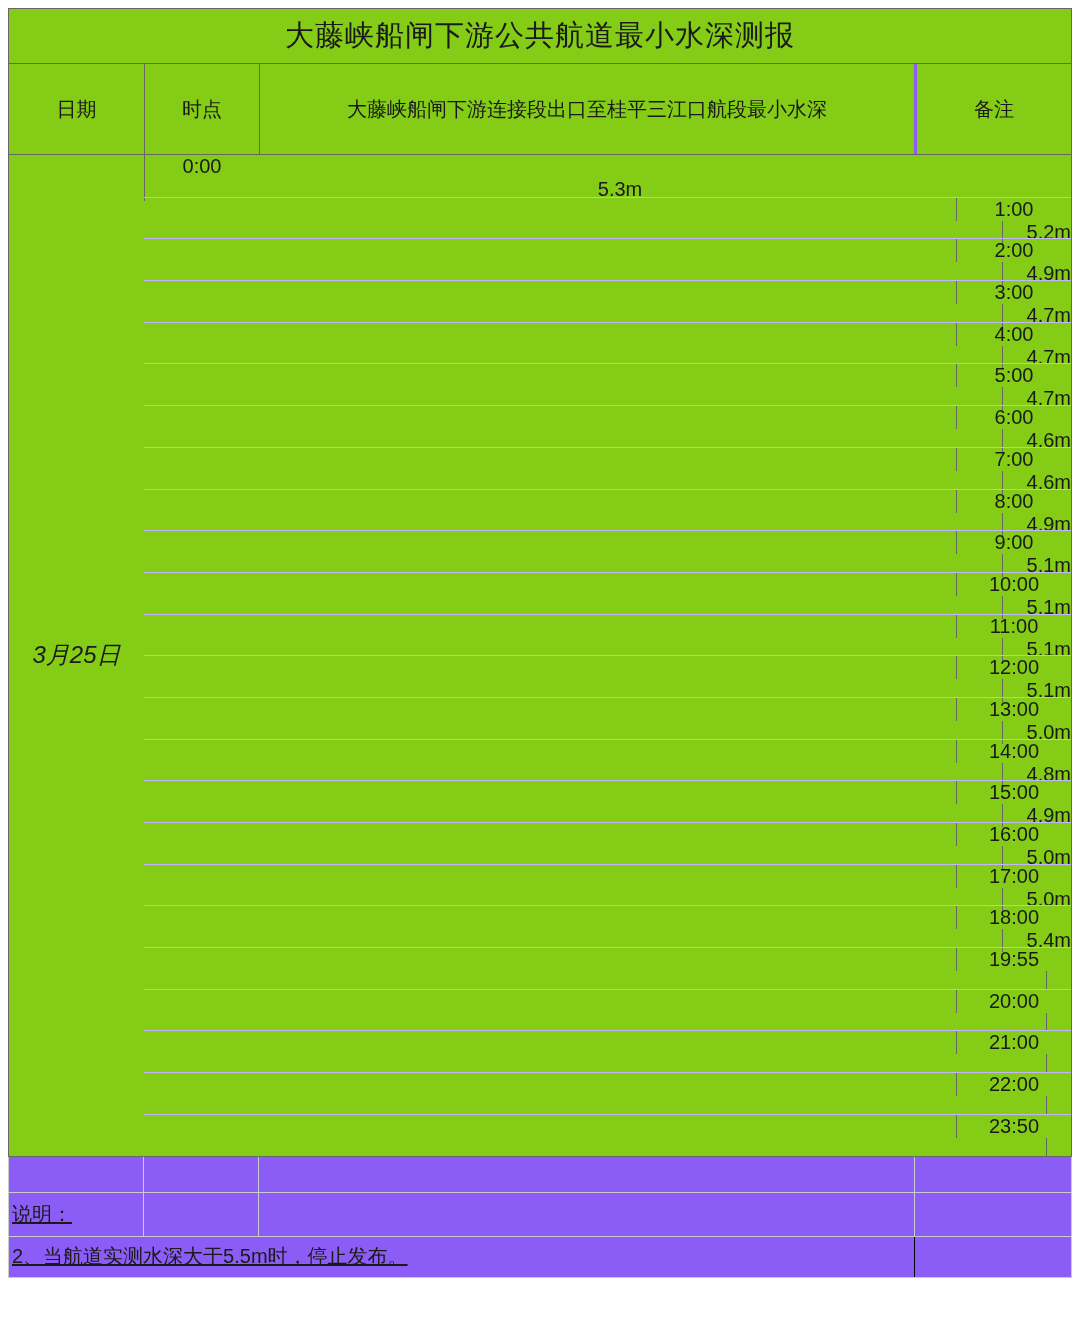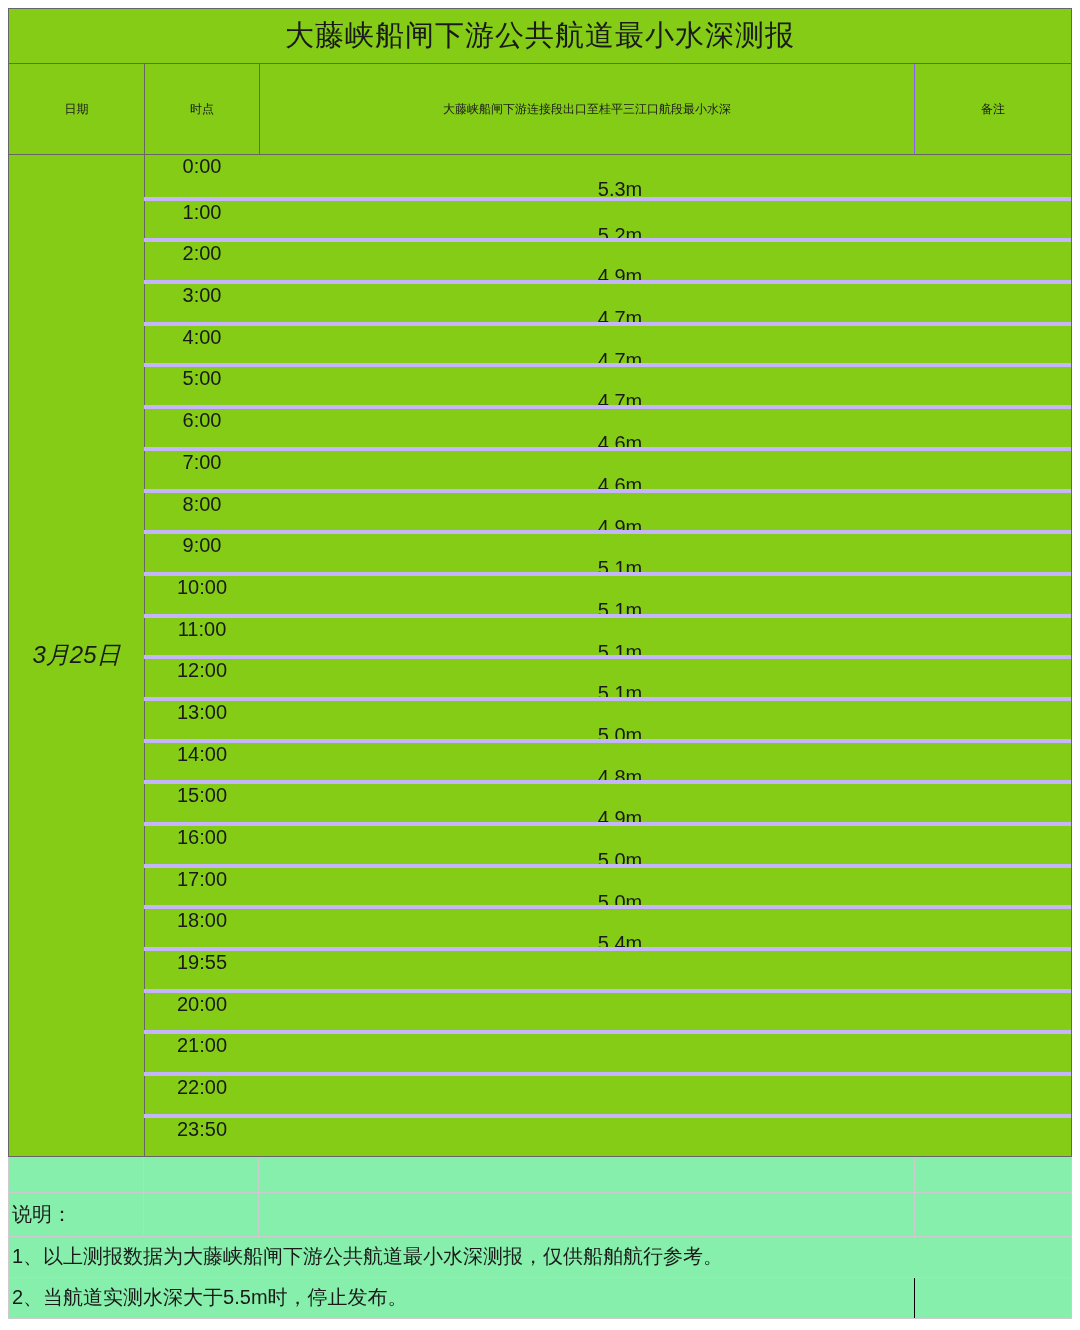--- a/index.html
+++ b/index.html
@@ -10,38 +10,38 @@
     -webkit-font-smoothing:antialiased;
   }
   .page{width:1064px;margin:8px 0 0 8px;}
 
   
   .main-table{border:1px solid #666;box-sizing:content-box;background:#84cc16;}
   .title-row{
     height:54px;display:flex;align-items:center;justify-content:center;
     font-size:29px;font-weight:500;border-bottom:1px solid #666;letter-spacing:1px;
   }
-  .header-row{display:flex;height:90px;border-bottom:1px solid #666;font-size:12px;}
+  .header-row{display:flex;height:90px;border-bottom:1px solid #666;font-size:20px;}
   .cell{display:flex;align-items:center;justify-content:center;box-sizing:border-box;}
   .h-date{width:135px;}
   .h-time{width:115px;border-left:1px solid #666;}
   .h-depth{flex:1;border-left:1px solid #666;}
-  .h-remark{width:157px;border-left:1px solid #8b5cf6;}
+  .h-remark{width:157px;border-left:3px solid #8b5cf6;}
 
   .body-row{display:flex;}
   .date-cell{width:135px;display:flex;align-items:center;justify-content:center;font-size:24px;font-style:italic;}
   .rows{flex:1;display:flex;flex-direction:column;}
   .row{display:flex;height:41.7px;box-sizing:border-box;font-size:20px;flex-direction:column;}
-  .row + .row{border-top:4px solid #c4b5fd;}
+  .row + .row{border-top:1px solid #c4b5fd;align-items:flex-end;}
   .c-time{width:115px;border-left:1px solid #666;}
   .c-depth{flex:1;border-left:1px solid #666;padding-left:24px;}
   .c-remark{width:157px;border-left:1px solid #666;}
 
   
-  .notes{border:1px solid #cccccc;border-top:none;box-sizing:content-box;background:#86efac;}
+  .notes{border:1px solid #cccccc;border-top:none;box-sizing:content-box;background:#8b5cf6;text-decoration:underline;}
   .n-row{display:flex;box-sizing:border-box;border-bottom:1px solid #cccccc;font-size:20px;}
   .n-empty{height:36px;}
   .n-label{height:44px;}
   .n-note1{height:41px;}
   .n-note2{height:40px;border-bottom:none;}
   .nc{box-sizing:border-box;}
   .nc1{width:135px;border-right:1px solid #cccccc;display:flex;align-items:center;padding-left:3px;}
   .nc2{width:115px;border-right:1px solid #cccccc;}
   .nc3{flex:1;border-right:1px solid #cccccc;}
   .nc4{width:156px;}
@@ -227,23 +227,20 @@
       <div class="nc nc4"></div>
     </div>
 
     <div class="n-row n-label">
       <div class="nc nc1">说明：</div>
       <div class="nc nc2"></div>
       <div class="nc nc3"></div>
       <div class="nc nc4"></div>
     </div>
 
-    <div class="n-row n-note1">
-      <div class="nfull">1、以上测报数据为大藤峡船闸下游公共航道最小水深测报，仅供船舶航行参考。</div>
-    </div>
 
     <div class="n-row n-note2">
       <div class="nleft">2、当航道实测水深大于5.5m时，停止发布。</div>
       <div class="nc4b"></div>
     </div>
 
   </div>
 
 </div>
 

